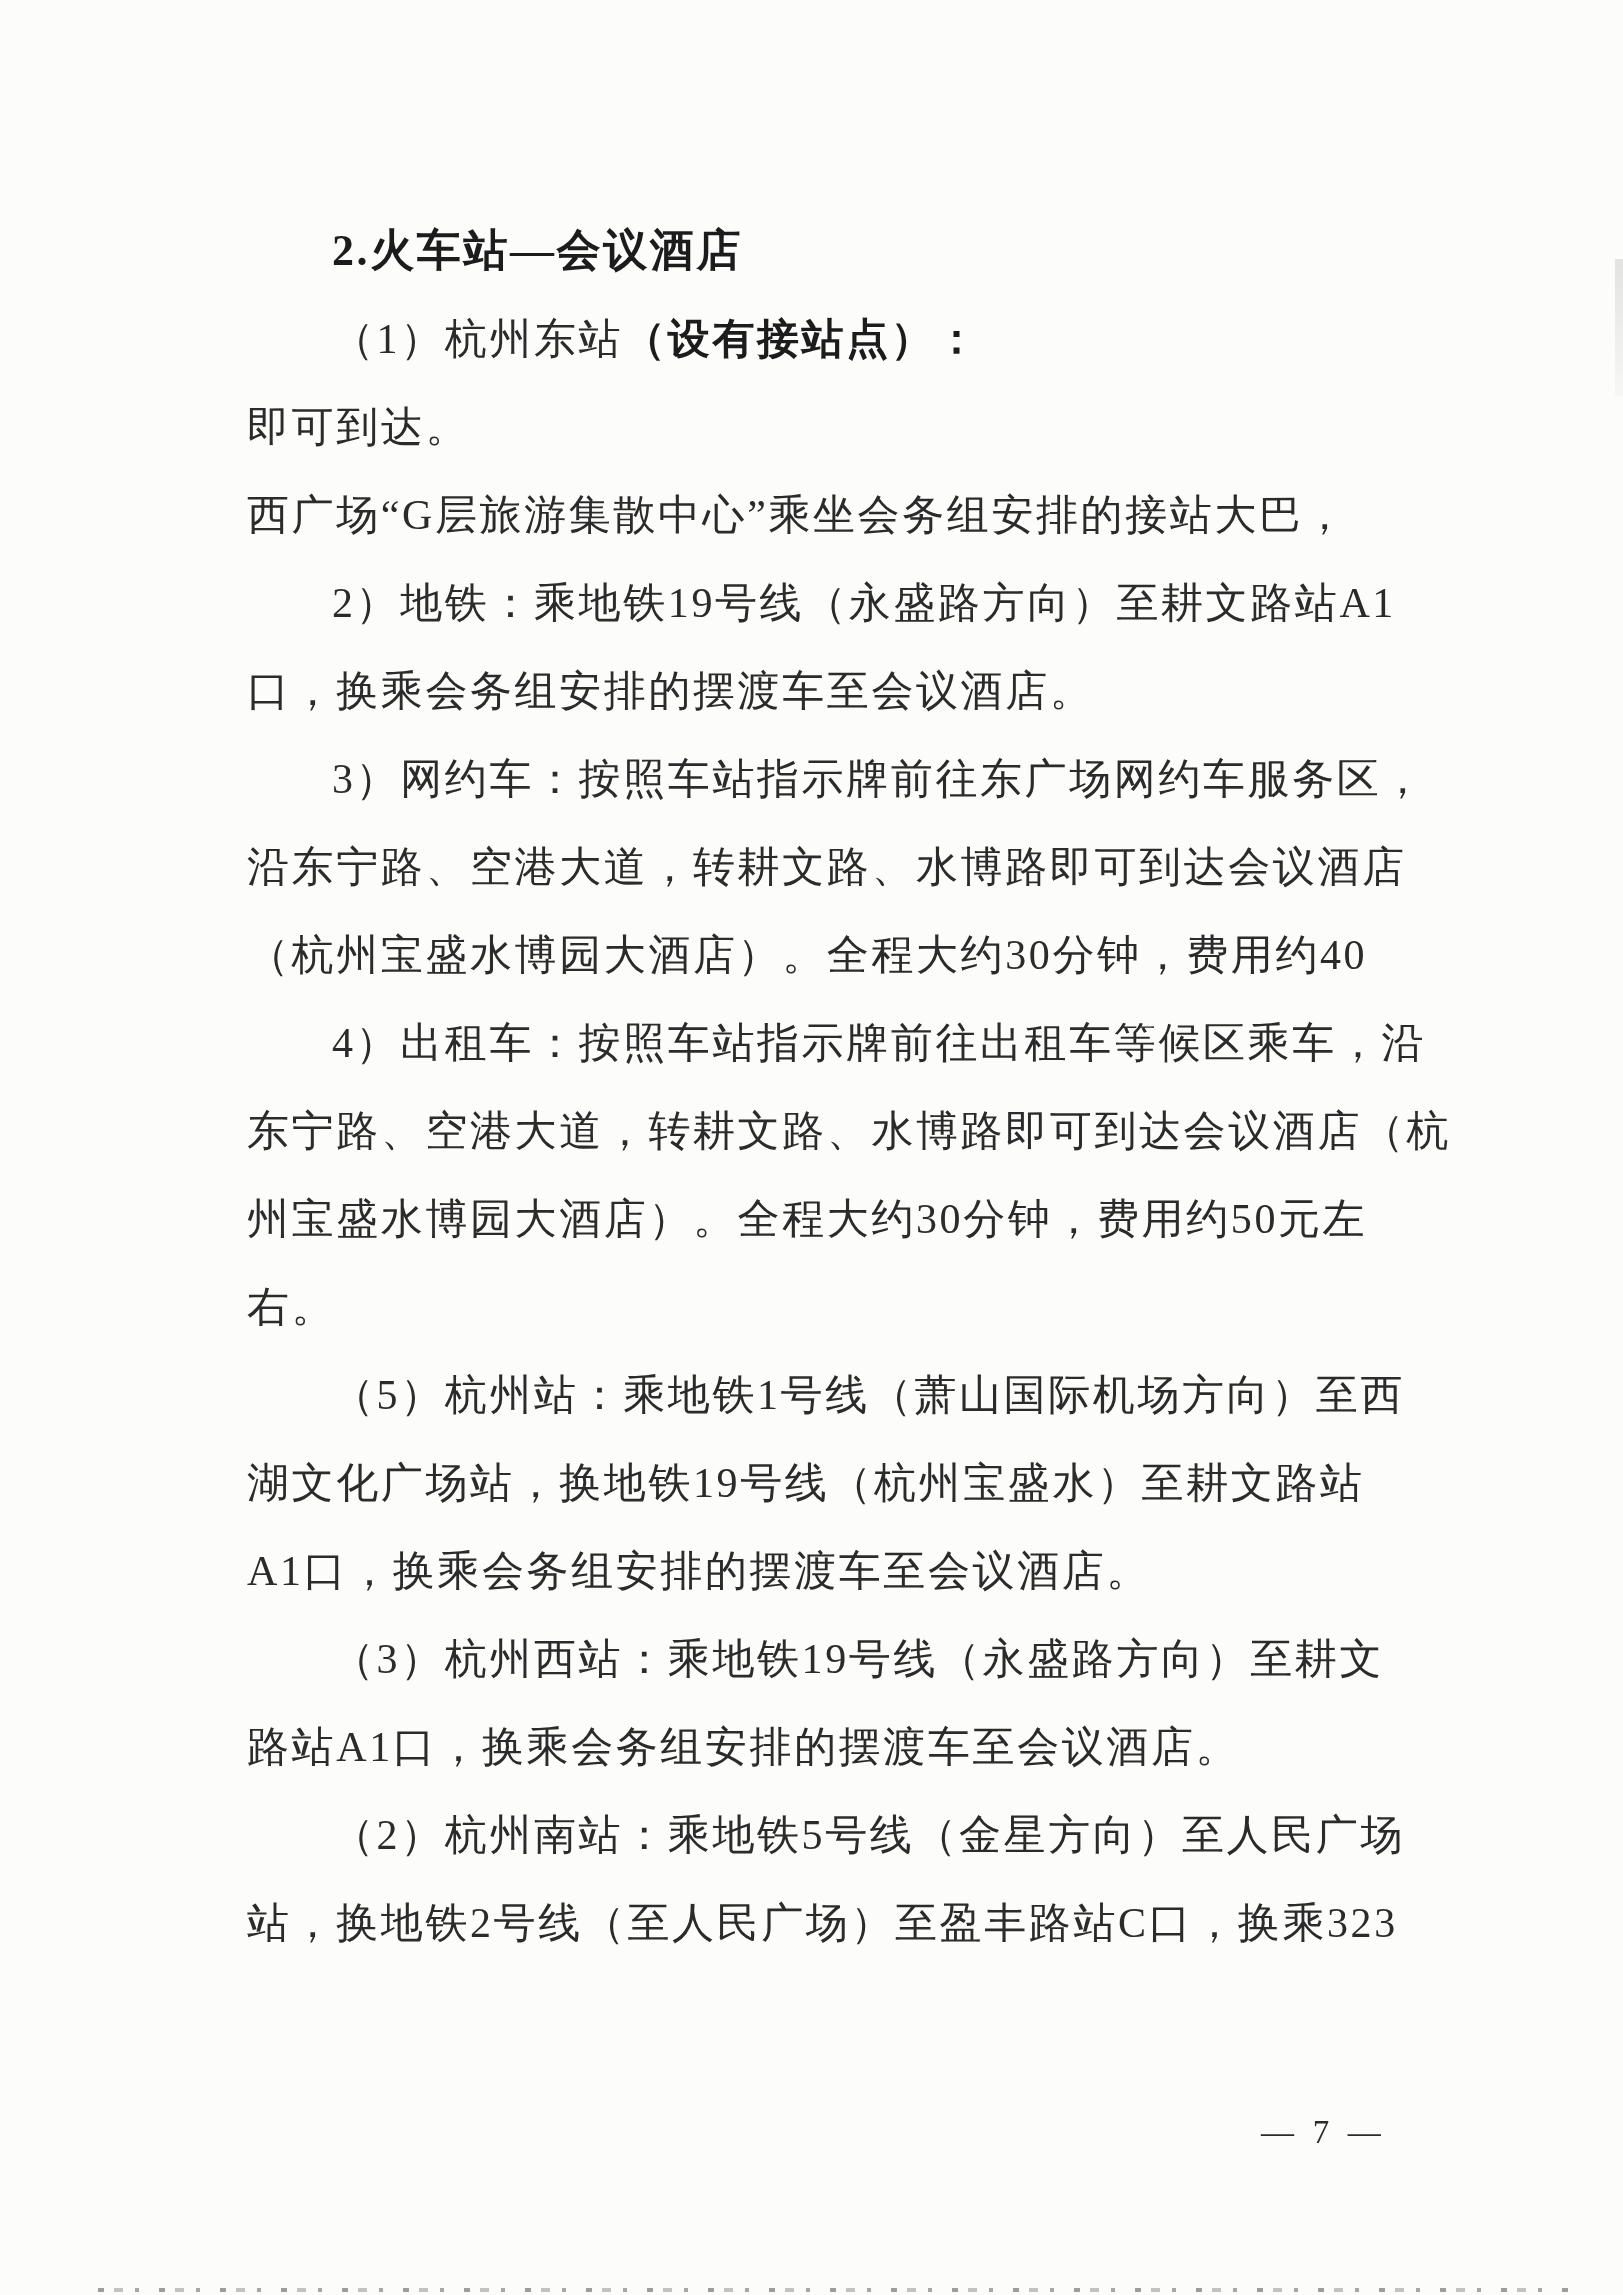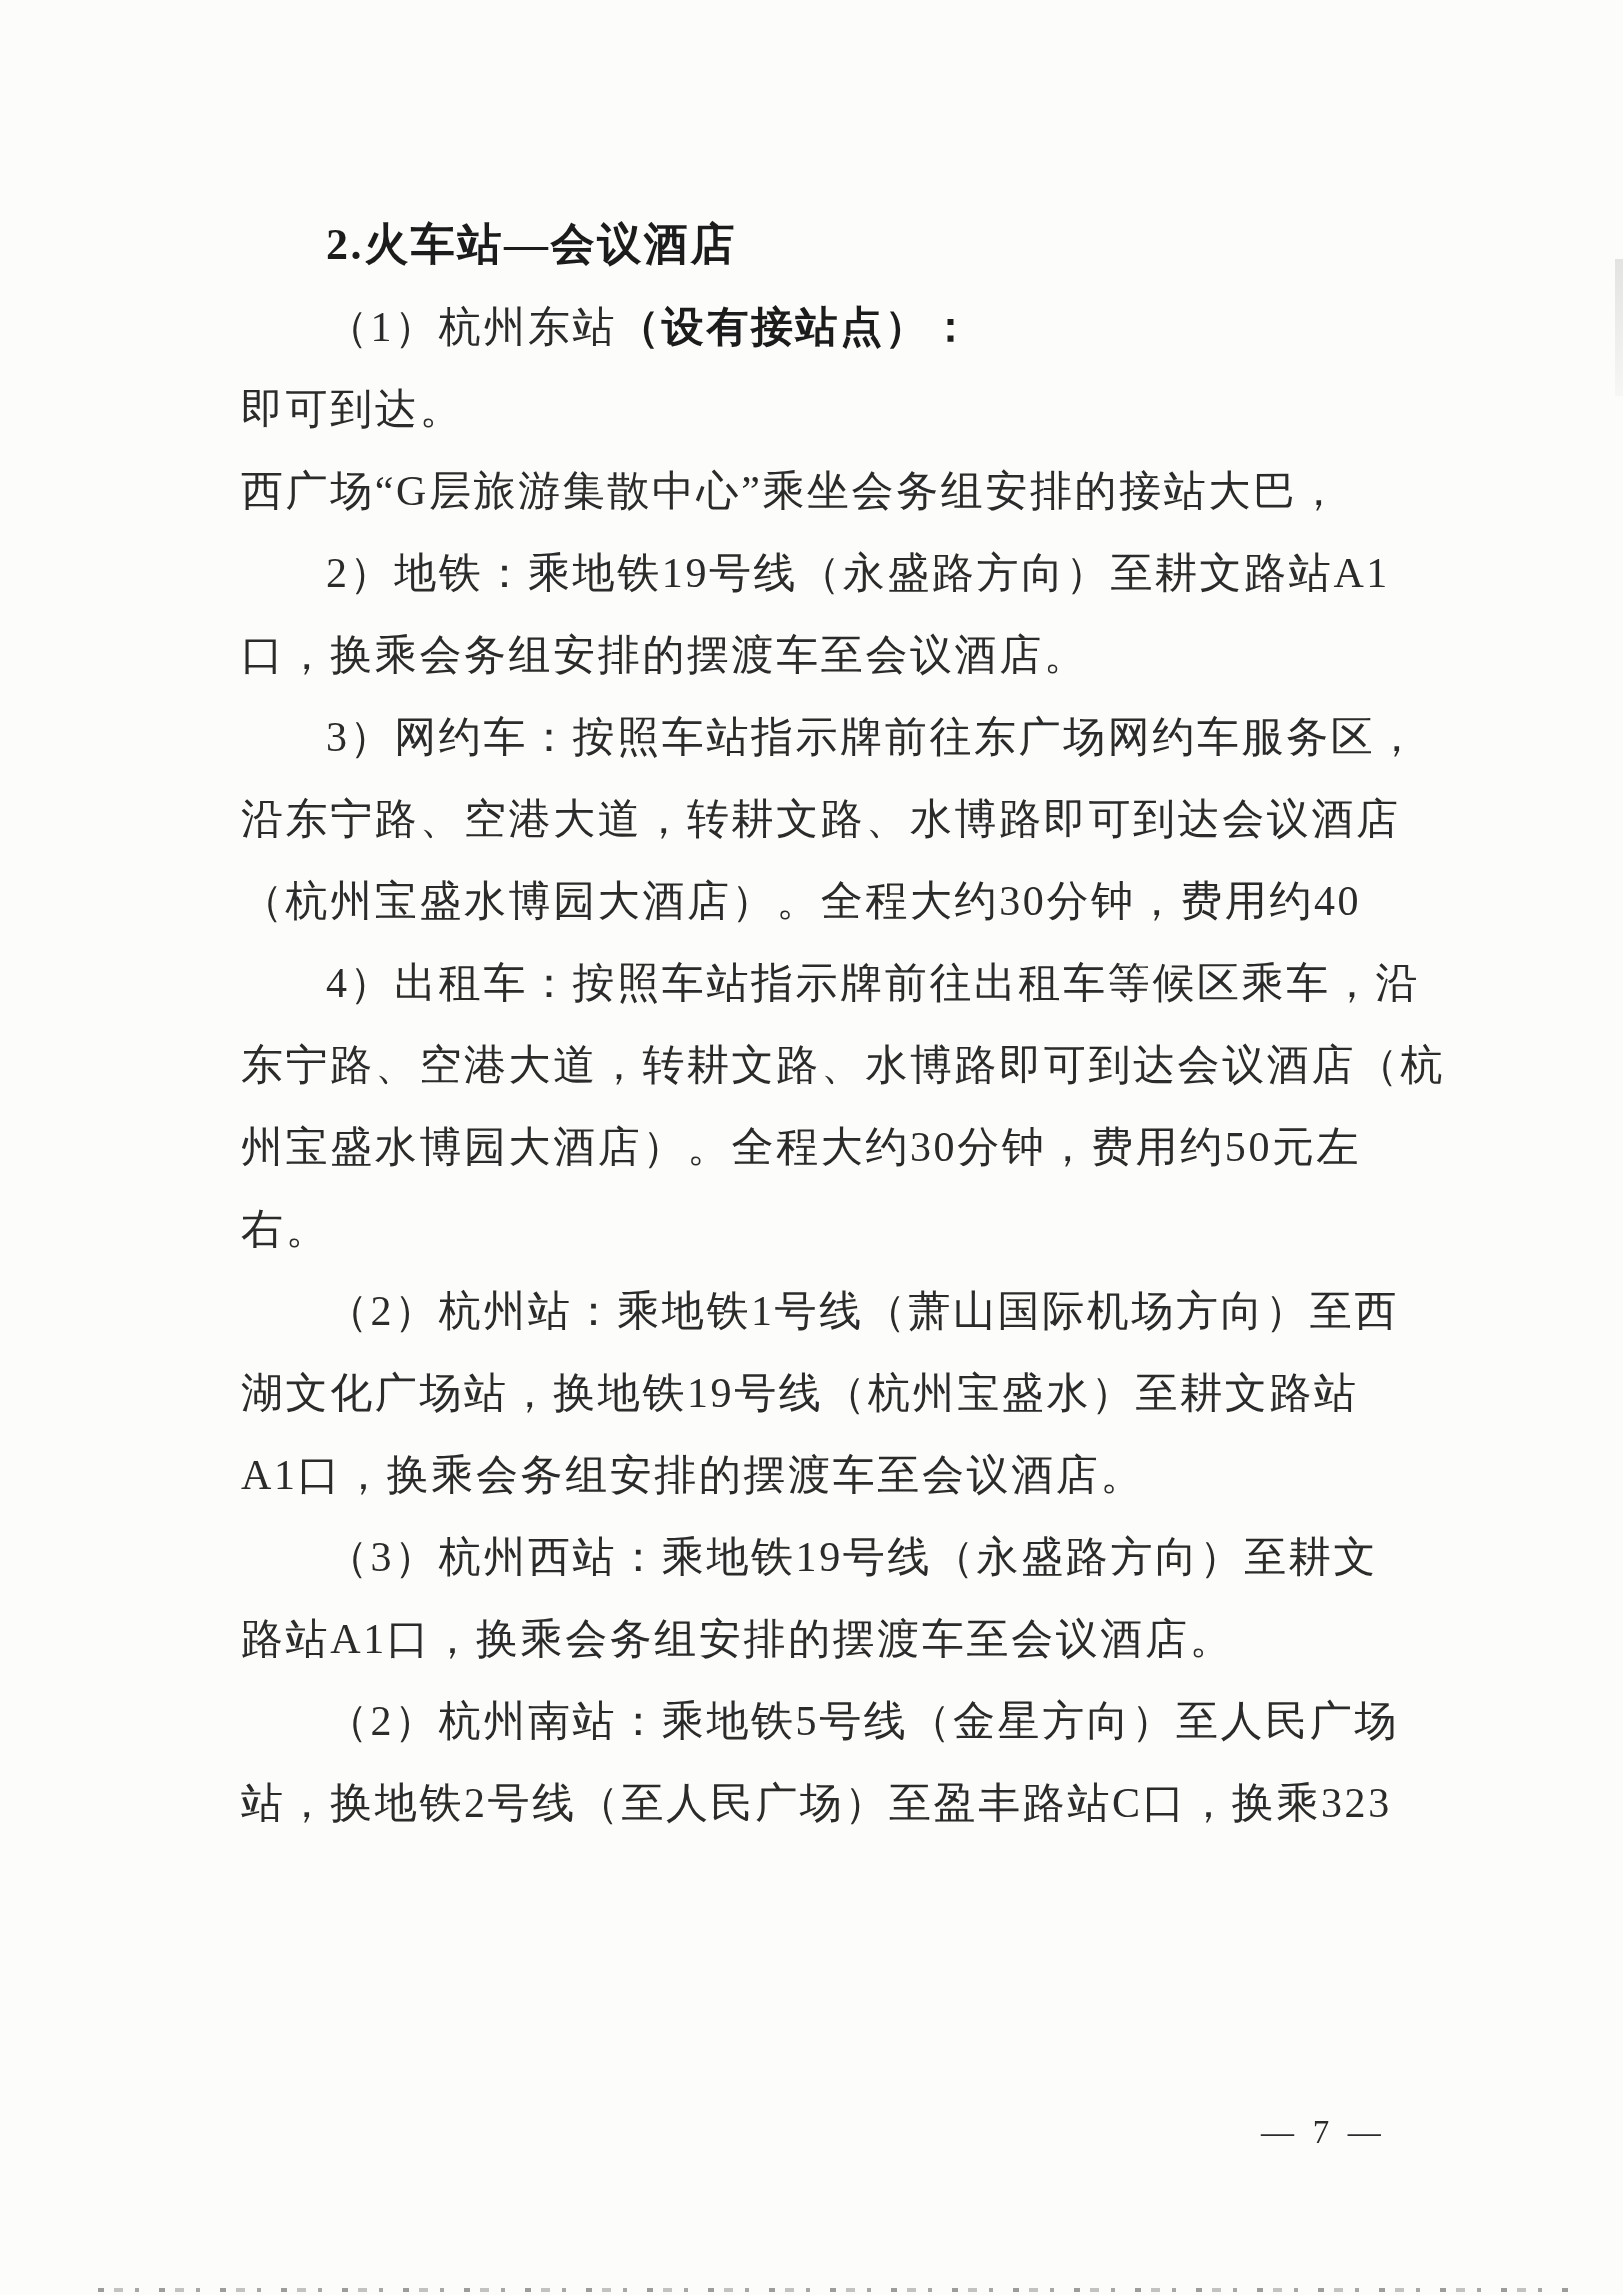--- a/index.html
+++ b/index.html
@@ -27,21 +27,21 @@
     height: 137px;
     background: linear-gradient(180deg, rgba(180,180,180,0.35), rgba(210,210,210,0.12));
   }
   #text-block {
     position: absolute;
     left: 241px;
     top: 204px;
     width: 1155px;
   }
   p.line {
-    margin: 0;
+    margin: 6px;
     height: 82px;
     line-height: 82px;
     font-size: 42px;
     letter-spacing: 2.6px;
     color: var(--text, #2b2b2b);
     white-space: nowrap;
     font-family: "Liberation Serif", "DejaVu Serif", serif;
   }
   p.line.indent { text-indent: 85px; }
   p.line.heading {
@@ -95,21 +95,21 @@
       <p class="line"><span>西广场“G层旅游集散中心”乘坐会务组安排的接站大巴，</span></p>
       <p class="line indent"><span>2）地铁：乘地铁19号线（永盛路方向）至耕文路站A1</span></p>
       <p class="line"><span>口，换乘会务组安排的摆渡车至会议酒店。</span></p>
       <p class="line indent"><span>3）网约车：按照车站指示牌前往东广场网约车服务区，</span></p>
       <p class="line"><span>沿东宁路、空港大道，转耕文路、水博路即可到达会议酒店</span></p>
       <p class="line"><span>（杭州宝盛水博园大酒店）。全程大约30分钟，费用约40</span></p>
       <p class="line indent"><span>4）出租车：按照车站指示牌前往出租车等候区乘车，沿</span></p>
       <p class="line"><span>东宁路、空港大道，转耕文路、水博路即可到达会议酒店（杭</span></p>
       <p class="line"><span>州宝盛水博园大酒店）。全程大约30分钟，费用约50元左</span></p>
       <p class="line"><span>右。</span></p>
-      <p class="line indent"><span>（2）杭州站：乘地铁1号线（萧山国际机场方向）至西</span></p>
+      <p class="line indent"><span>（5）杭州站：乘地铁1号线（萧山国际机场方向）至西</span></p>
       <p class="line"><span>湖文化广场站，换地铁19号线（杭州宝盛水）至耕文路站</span></p>
       <p class="line"><span>A1口，换乘会务组安排的摆渡车至会议酒店。</span></p>
       <p class="line indent"><span>（3）杭州西站：乘地铁19号线（永盛路方向）至耕文</span></p>
       <p class="line"><span>路站A1口，换乘会务组安排的摆渡车至会议酒店。</span></p>
       <p class="line indent"><span>（2）杭州南站：乘地铁5号线（金星方向）至人民广场</span></p>
       <p class="line"><span>站，换地铁2号线（至人民广场）至盈丰路站C口，换乘323</span></p>
     </div>
   <div class="page-number">— 7 —</div>
   <div class="scan-noise"></div>
 </div>

